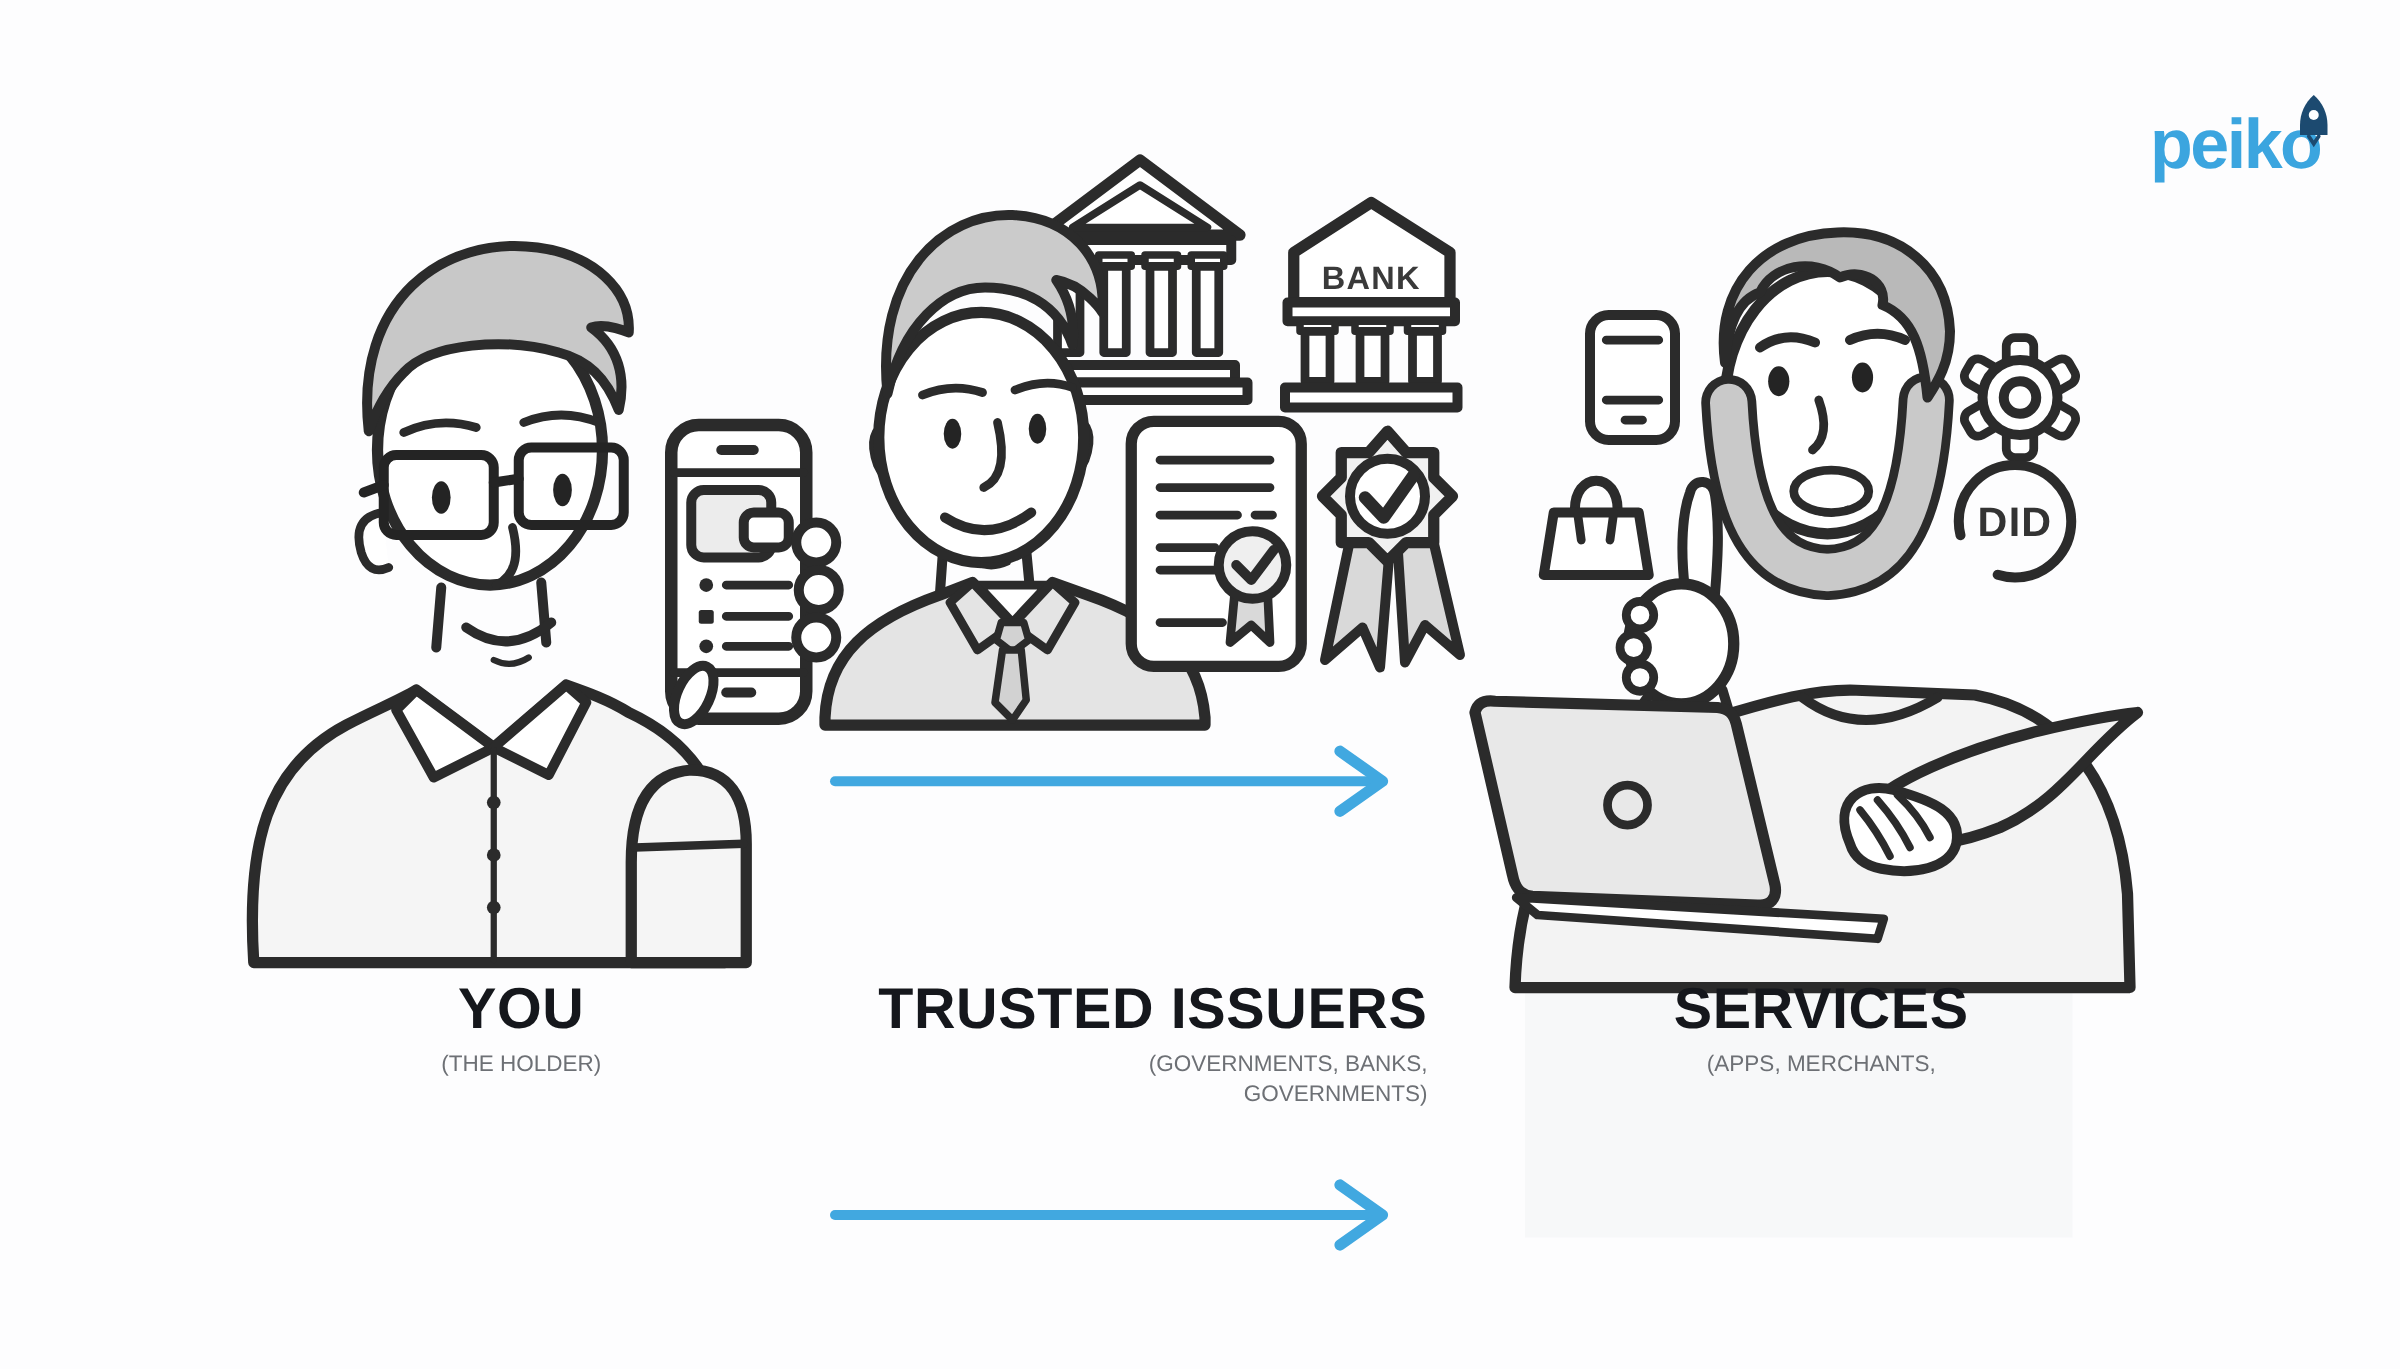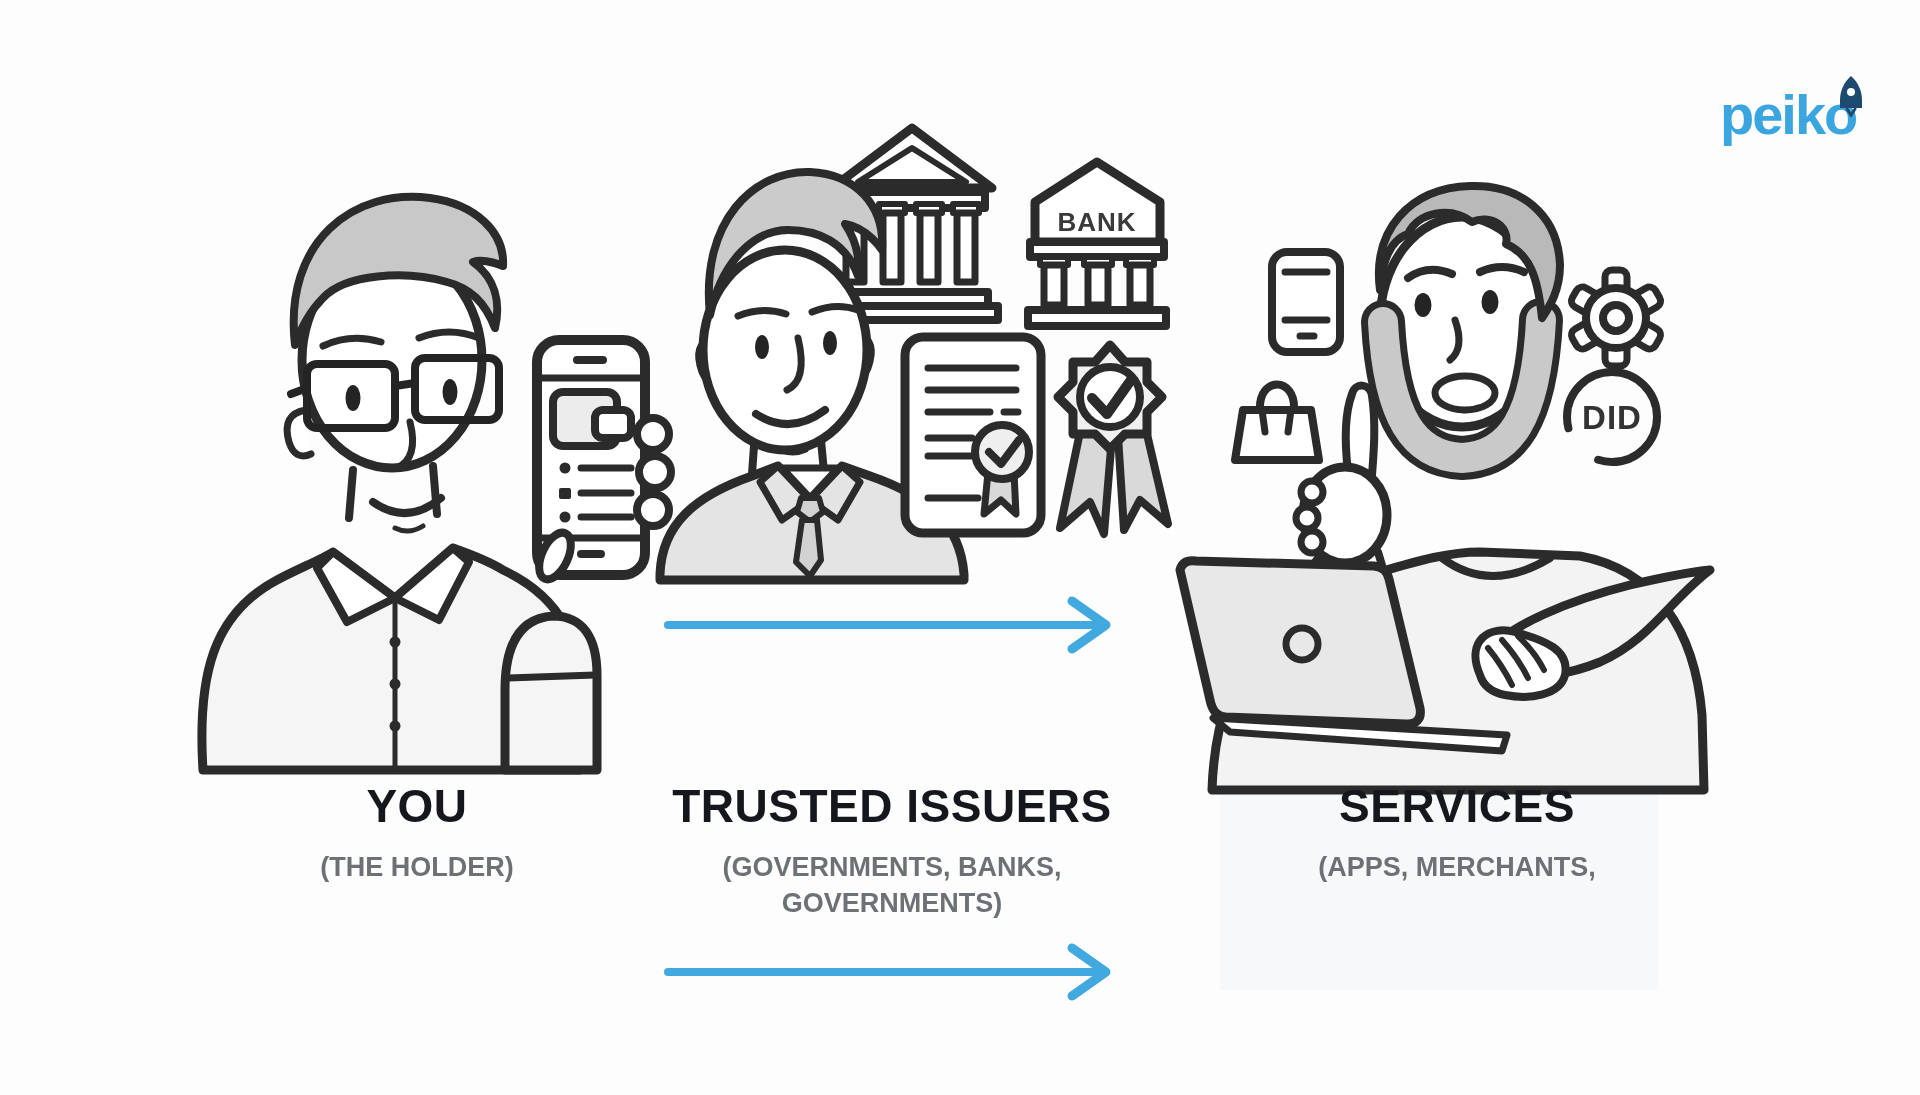--- a/index.html
+++ b/index.html
@@ -16,23 +16,23 @@
         font-size:56px;font-weight:bold;letter-spacing:-2px;margin-top:34px;}
   .logo .word{position:absolute;left:0;top:0;}
   .logo .rocket{position:absolute;left:116px;top:-8px;}
 
   
   .panel{left:1220px;top:770px;width:438px;height:220px;background:#f7f8f9;}
 
   
   .label{width:400px;text-align:center;}
   .label .title{font-size:46px;font-weight:800;color:#15171c;letter-spacing:.5px;line-height:1;}
-  .label .sub{margin-top:20px;font-size:27px;font-weight:700;color:#6d7075;line-height:1.35;}
+  .label .sub{margin-top:10px;font-size:18px;font-weight:400;color:#6d7075;line-height:1.35;}
   .label-holder{left:217px;top:783px;}
-  .label-issuers{left:642px;top:783px;width:500px;}
+  .label-issuers{left:642px;top:783px;width:500px;text-align:right;}
   .label-verifiers{left:1257px;top:783px;}
 
   
   .fig-holder{left:185px;top:170px;}
   .fig-issuers{left:660px;top:100px;}
   .fig-verifiers{left:1150px;top:170px;}
   .arrow-top{left:660px;top:595px;}
   .arrow-bottom{left:660px;top:942px;}
 
   

